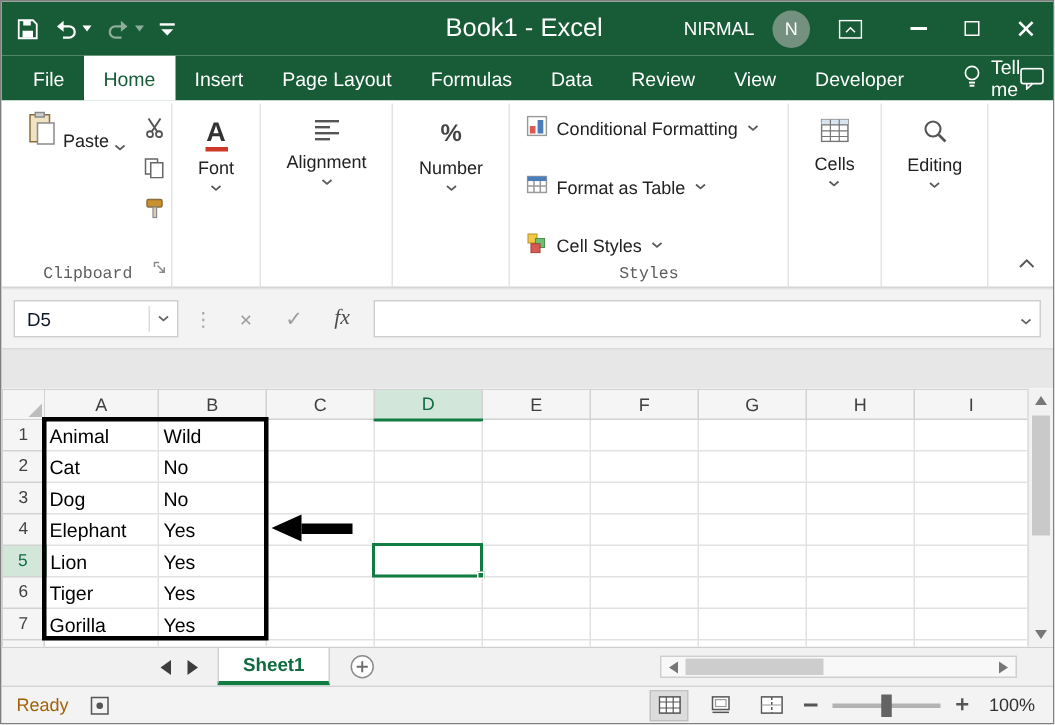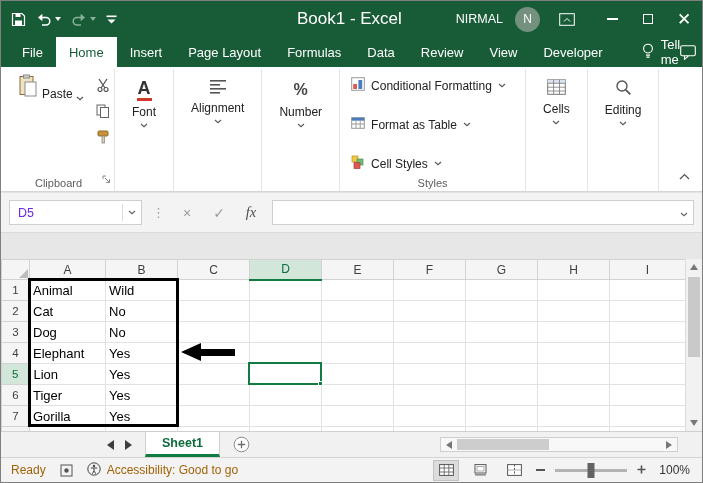--- a/index.html
+++ b/index.html
@@ -39,36 +39,36 @@
   .tab-row{flex:0 0 28px;background:var(--green);display:flex;align-items:stretch;color:#fff;padding-left:8px;}
   .tab{padding:0 13px;display:flex;align-items:center;font-size:13px;white-space:nowrap;}
   .tab.selected{background:#fff;color:var(--green);}
   .tellme{display:flex;align-items:center;gap:7px;margin-left:26px;font-size:13px;}
   .comment-btn{margin-left:auto;margin-right:14px;display:flex;align-items:center;}
 
   
   .ribbon{flex:0 0 96px;background:#fff;border-bottom:1px solid #d6d6d6;display:flex;position:relative;padding:2px 0 0 2px;}
   .group{display:flex;flex-direction:column;position:relative;padding:2px 5px 0 5px;border-right:1px solid #e4e4e4;}
   .group-body{flex:1;display:flex;align-items:flex-start;}
-  .group-label{height:17px;display:flex;align-items:center;justify-content:center;font-size:11px;color:#5d5d5d;gap:3px;}
+  .group-label{height:17px;display:flex;align-items:center;justify-content:center;font-size:11px;color:#5d5d5d;gap:3px;font-family:Liberation Mono, monospace;}
   .paste-btn{display:flex;flex-direction:row;align-items:flex-end;padding:3px 9px 0;gap:3px;font-size:12px;color:#222;}
   .clip-icons{display:flex;flex-direction:column;gap:8px;padding:7px 6px 0 3px;align-items:center;}
   .big-btn{display:flex;flex-direction:column;align-items:center;padding:8px 12px 0;gap:4px;font-size:12px;color:#222;}
   .font-glyph{font-size:18px;font-weight:bold;color:#333;line-height:1;}
   .font-underbar{width:15px;height:3px;background:#d0382c;margin-top:1px;}
   .pct-glyph{font-size:16px;font-weight:bold;color:#444;line-height:22px;}
   .styles-body{flex-direction:column;gap:18px;padding:4px 3px 0;}
   .styles-item{display:flex;align-items:center;gap:6px;font-size:12px;color:#222;height:21px;padding:0 3px;white-space:nowrap;}
   .dialog-launcher{position:absolute;right:3px;bottom:3px;color:#8a8a8a;}
   .collapse-ribbon{position:absolute;right:12px;bottom:7px;color:#555;}
   .chev{color:#5a5a5a;display:inline-flex;}
 
   
   .formula-row{flex:0 0 40px;background:#f3f3f3;display:flex;align-items:center;padding:0 8px;gap:10px;border-top:1px solid #e3e3e3;}
-  .name-box{width:133px;height:25px;background:#fff;border:1px solid #cfcfcf;display:flex;align-items:center;font-size:12.5px;color:#6d28d9;padding-left:8px;}
+  .name-box{width:110px;height:25px;background:#fff;border:1px solid #cfcfcf;display:flex;align-items:center;font-size:12.5px;color:#0f172a;padding-left:8px;}
   .nb-spacer{flex:1;}
   .nb-divider{width:1px;height:17px;background:#dcdcdc;}
   .nb-chevron{width:18px;display:flex;align-items:center;justify-content:center;color:#666;}
   .fb-sep{color:#a5a5a5;font-size:13px;letter-spacing:1px;}
   .fb-btn{width:22px;text-align:center;color:#9b9b9b;font-size:14px;}
   .fb-btn.fx{color:#4d4d4d;font-style:italic;font-family:"Liberation Serif","DejaVu Serif",serif;font-size:14.5px;}
   .formula-input{flex:1;height:25px;background:#fff;border:1px solid #cfcfcf;display:flex;align-items:center;padding-left:6px;position:relative;font-size:12.5px;}
   .fb-expand{position:absolute;right:5px;top:5px;color:#666;}
 
   .gray-gap{flex:0 0 27px;background:#e7e7e7;border-top:1px solid #dadada;}
@@ -633,30 +633,20 @@
   </div>
 
   <div class="status-bar">
     <span class="status-item">Ready</span>
     <span class="status-item">
       <svg width="13" height="13" viewBox="0 0 13 13">
           <rect x="1" y="1" width="11" height="11" fill="none" stroke="#555"></rect>
           <circle cx="6.5" cy="6.5" r="2.2" fill="#555"></circle>
         </svg>
     </span>
-    <span class="status-item">
-      <span>
-        <svg width="14" height="14" viewBox="0 0 14 14">
-            <circle cx="7" cy="7" r="6.2" fill="none" stroke="#444"></circle>
-            <circle cx="7" cy="3.9" r="1.2" fill="#444"></circle>
-            <path d="M3.8 6 H10.2 M7 6 V9 M7 9 L5.2 11.8 M7 9 L8.8 11.8" stroke="#444" fill="none"></path>
-          </svg>
-      </span>
-      <span>Accessibility: Good to go</span>
-    </span>
 
     <span class="status-right">
       <span class="view-btn active">
         <svg width="15" height="12" viewBox="0 0 15 12">
             <rect x="0.6" y="0.6" width="13.8" height="10.8" fill="#fff" stroke="#555"></rect>
             <path d="M0.6 4 H14.4 M0.6 8 H14.4 M5.2 0.6 V11.4 M9.8 0.6 V11.4" stroke="#555" stroke-width="0.8" fill="none"></path>
           </svg>
       </span>
       <span class="view-btn">
         <svg width="15" height="12" viewBox="0 0 15 12">

